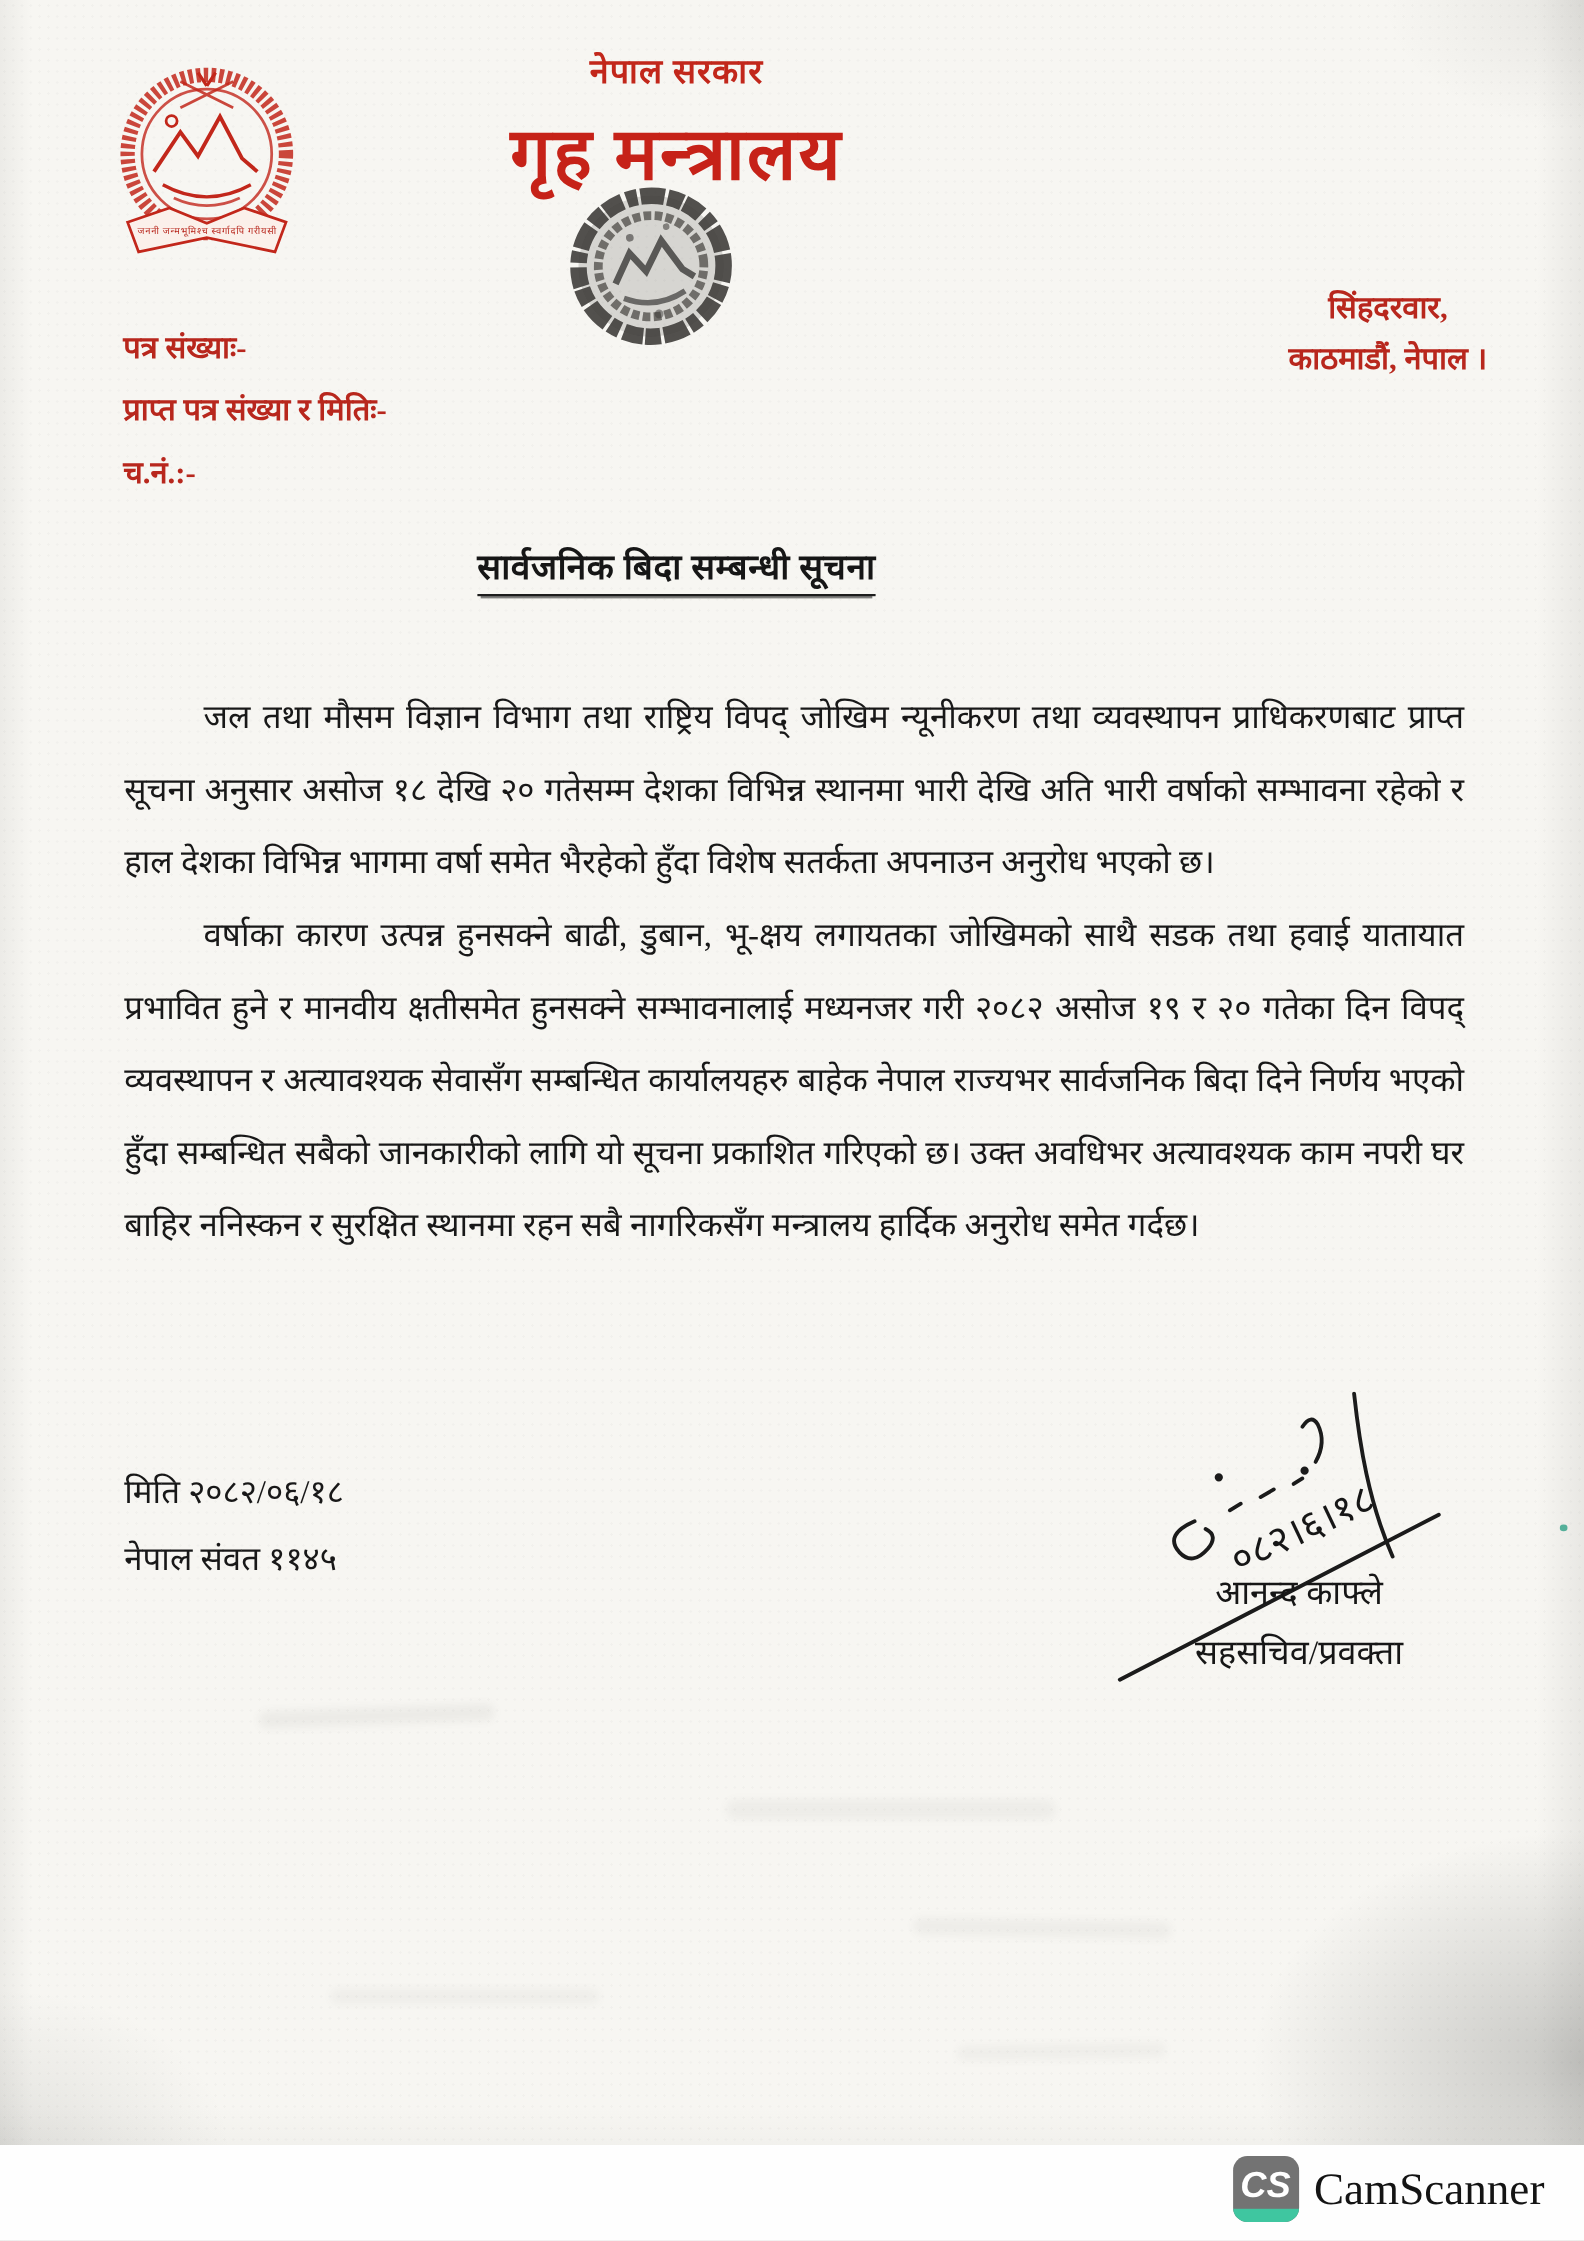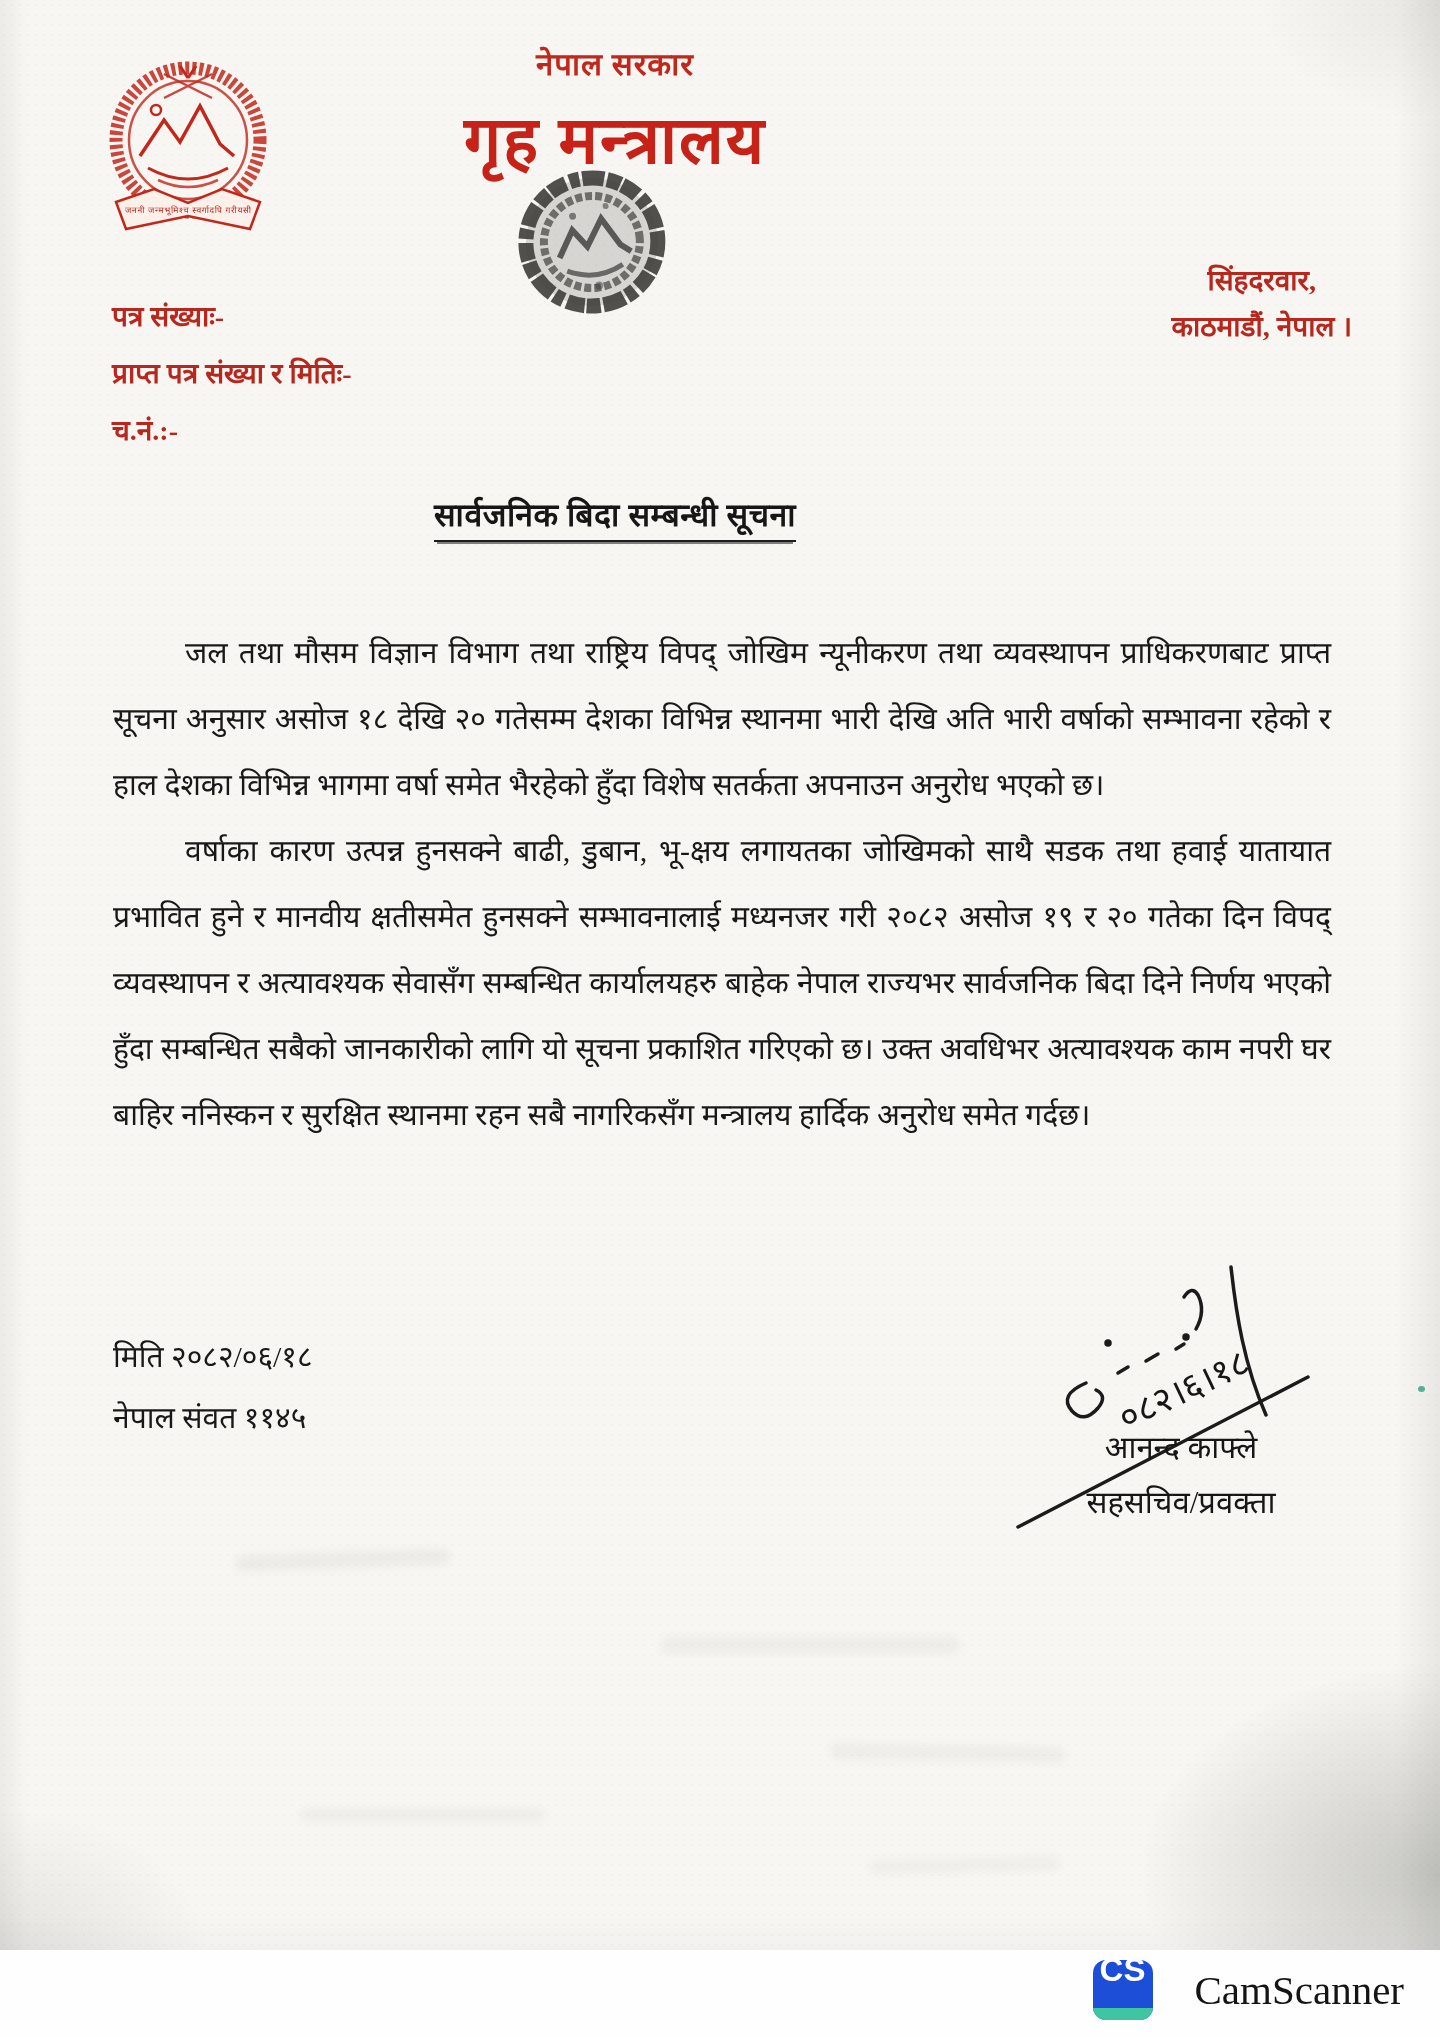--- a/index.html
+++ b/index.html
@@ -59,28 +59,28 @@
   .signatory-block{
     position:absolute;left:1056px;top:1420px;width:250px;text-align:center;
     font-size:31px;line-height:55px;color:#161616;
   }
   .bleed{position:absolute;background:#63635f;border-radius:9px;filter:blur(4px);z-index:1;}
   .speck{position:absolute;width:7px;height:6px;border-radius:50%;background:#3aa98f;opacity:.85;}
   .cs-strip{position:absolute;left:0;top:1950px;width:1440px;height:87px;background:#fefefe;z-index:5;}
   .cs-row{position:absolute;right:36px;top:10px;display:flex;align-items:center;gap:14px;}
   .cs-logo{
     position:relative;width:60px;height:60px;border-radius:13px;overflow:hidden;
-    background:#1d4ed8;display:flex;justify-content:center;
+    background:#737373;display:flex;align-items:center;justify-content:center;font-style:italic;
   }
   .cs-logo .cs-letters{
     font-family:"Liberation Sans", sans-serif;font-weight:700;font-size:33px;color:#ffffff;
     margin-top:-9px;letter-spacing:0;
   }
   .cs-logo::after{content:"";position:absolute;left:0;right:0;bottom:0;height:12px;background:#3fc6a0;}
-  .cs-brand{font-family:"Liberation Serif", serif;font-size:41px;color:#141414;margin-left:28px;}
+  .cs-brand{font-family:"Liberation Serif", serif;font-size:41px;color:#141414;}
   svg text{font-family:"Liberation Serif", serif;}
 </style>
 </head>
 <body>
 
 <div class="page">
 
   <svg class="emblem" width="180" height="215" viewBox="0 0 180 215">
     <g fill="none" stroke="#c2271b">
       <circle cx="90" cy="88" r="72" stroke-width="13" stroke-dasharray="4 3" opacity=".85"></circle>

